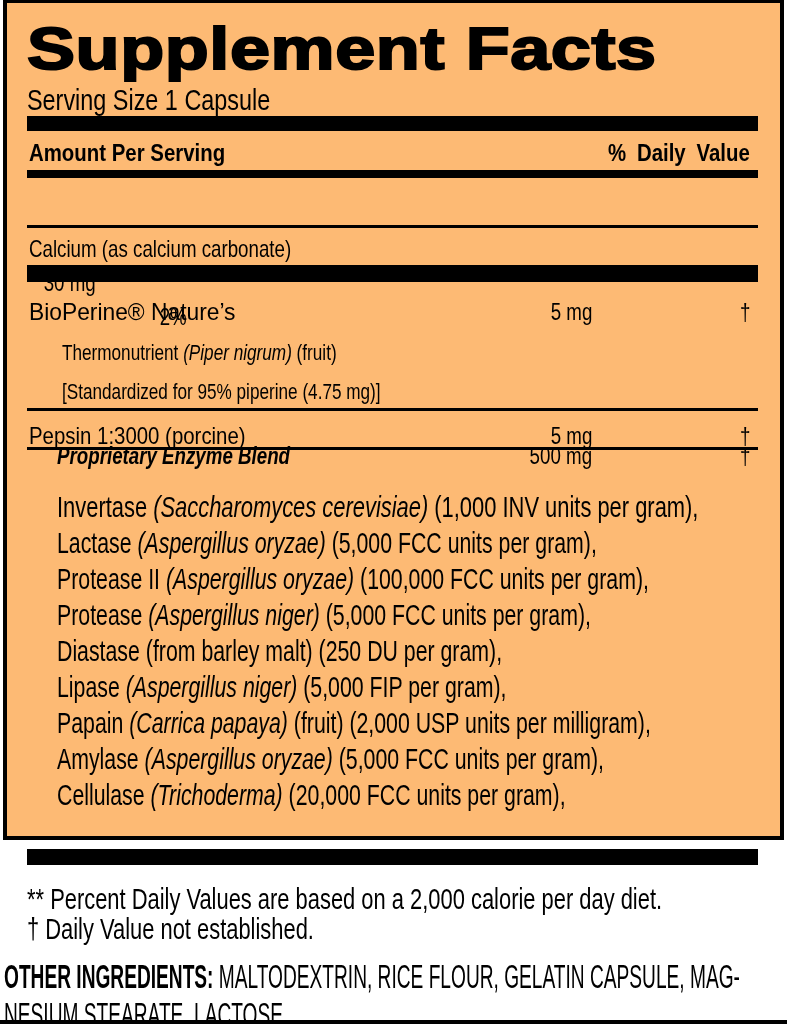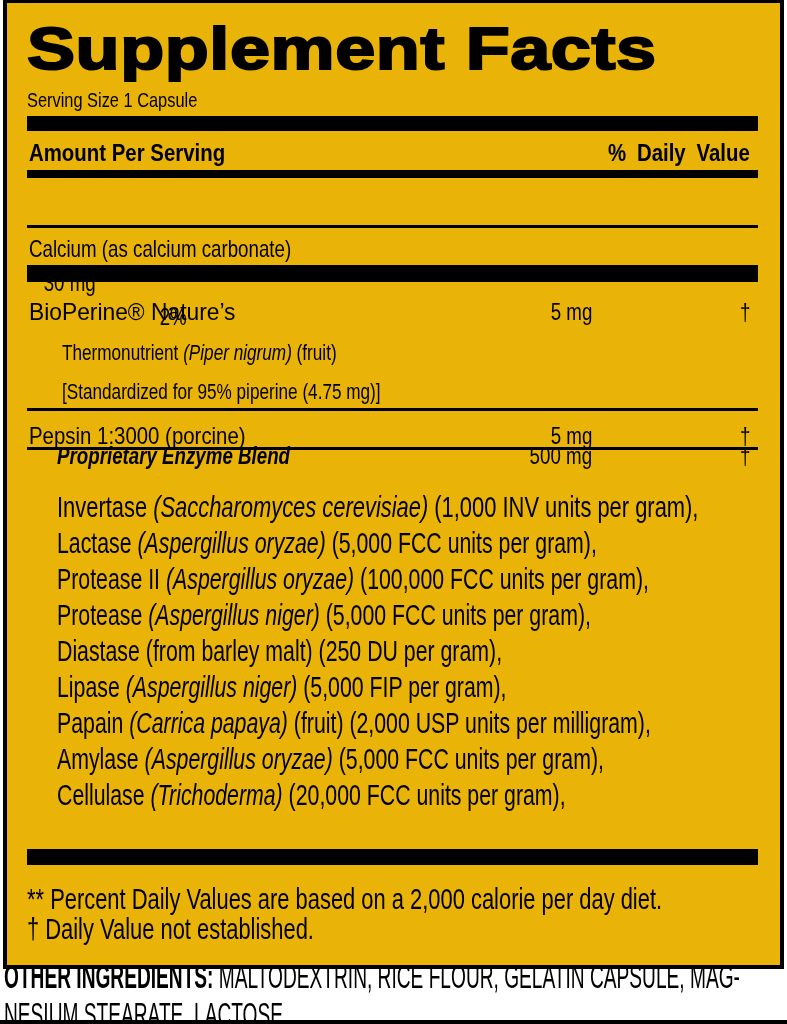--- a/index.html
+++ b/index.html
@@ -1,30 +1,30 @@
 <!DOCTYPE html>
 <html><head>
 <meta charset="utf-8">
 <style>
   html,body{margin:0;padding:0;background:#fff;}
   .page{position:relative;width:787px;height:1024px;background:#fff;overflow:hidden;
         font-family:"Liberation Sans","DejaVu Sans",sans-serif;color:#000;}
-  .facts-box{position:absolute;left:3px;top:0;width:781px;height:969px;box-sizing:border-box;
-        border:4px solid #000;border-top-width:3px;background:#eab308;}
+  .facts-box{position:absolute;left:3px;top:0;width:781px;height:840px;box-sizing:border-box;
+        border:4px solid #000;border-top-width:3px;background:#fdba74;}
   
   .cx{display:inline-block;white-space:nowrap;transform-origin:0 50%;}
   .cxr{display:inline-block;white-space:nowrap;transform-origin:100% 50%;}
   .s95{transform:scaleX(0.95);} .s85{transform:scaleX(0.85);} .s78{transform:scaleX(0.78);}
   .s73{transform:scaleX(0.73);} .s71{transform:scaleX(0.71);} .s65{transform:scaleX(0.65);}
   .s58{transform:scaleX(0.58);}
   .abs{position:absolute;}
   .title{left:20px;top:14px;font-size:60px;line-height:64px;font-weight:bold;
          letter-spacing:.5px;-webkit-text-stroke:2px #000;}
   .title .cx{transform:scaleX(1.2);}
-  .serving{left:20px;top:80px;font-size:21px;line-height:34px;}
+  .serving{left:20px;top:80px;font-size:30px;line-height:34px;}
   .bar{background:#000;left:20px;right:22px;}
   .bar-thick1{top:113px;height:15px;}
   .bar-under-header{top:167px;height:8px;}
   .bar-mid{top:262px;height:17px;}
   .bar-thick3{top:846px;height:16px;}
   .rule{background:#000;left:20px;right:22px;height:3px;}
   .rule1{top:222px;} .rule2{top:405px;} .rule3{top:444px;}
   .row{left:22px;right:30px;display:flex;align-items:baseline;font-size:24px;line-height:34px;}
   .row .name{white-space:nowrap;}
   .row .amount{flex:1;text-align:right;}

